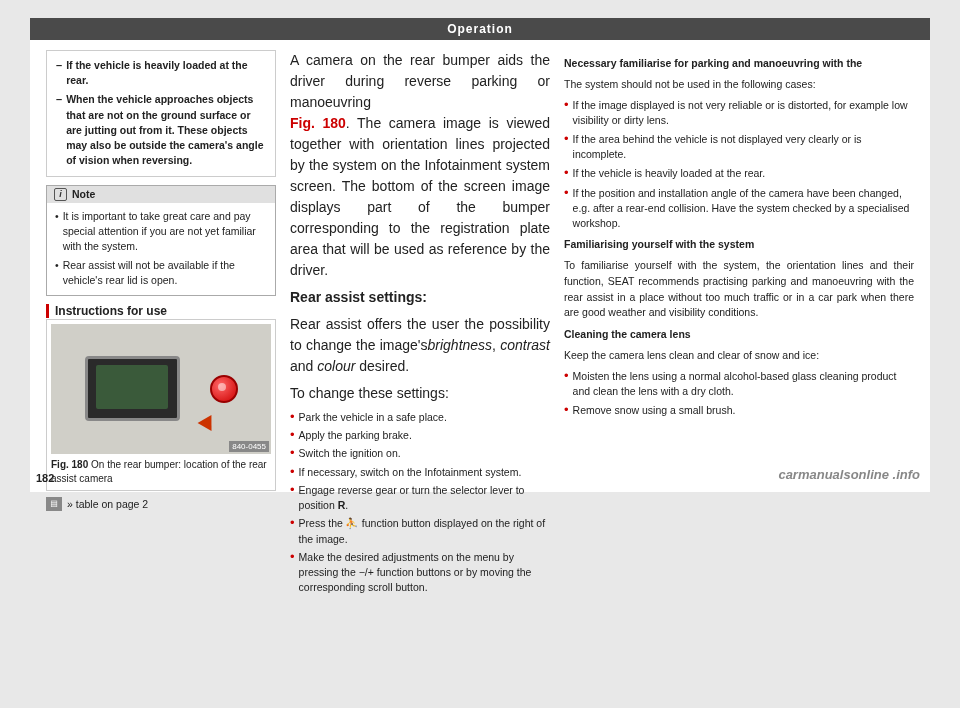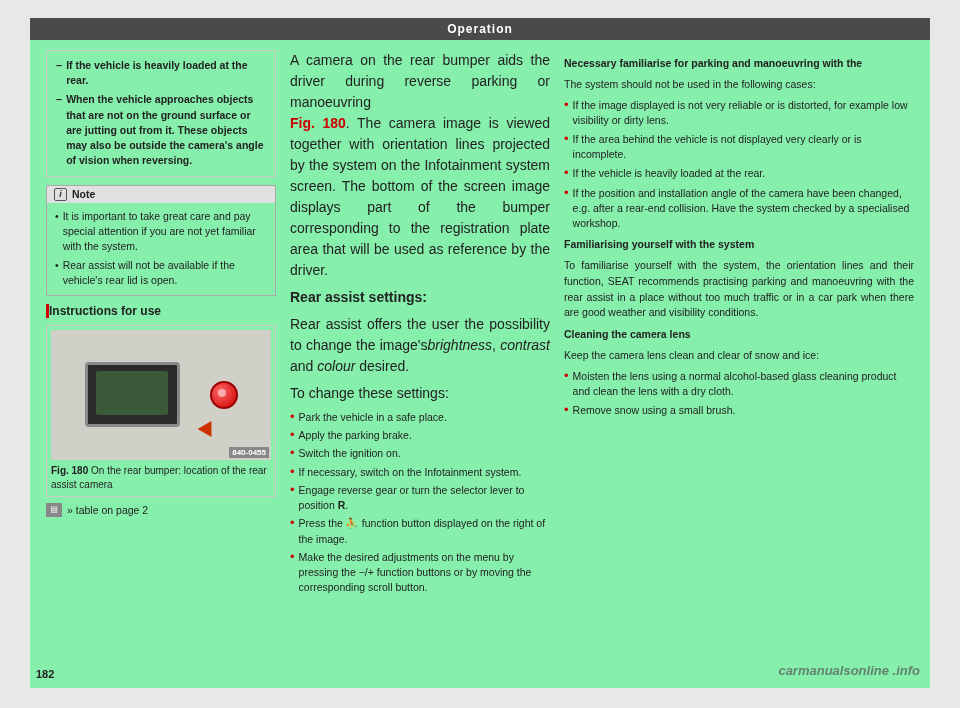--- a/index.html
+++ b/index.html
@@ -7,23 +7,23 @@
       width: 960px;
       height: 708px;
       background: #e8e8e8;
       font-family: Arial, Helvetica, sans-serif;
       font-size: 11px;
       color: #222;
       overflow: hidden;
     }
     .page-container {
       width: 900px;
-      height: 670px;
+      height: 474px;
       margin: 18px auto;
-      background: #86efac;
+      background: #ffffff;
       position: relative;
     }
     .header-bar {
       background: #4a4a4a;
       color: #fff;
       text-align: center;
       padding: 4px 0;
       font-size: 12px;
       font-weight: bold;
       letter-spacing: 1px;
@@ -101,38 +101,37 @@
     }
     .note-item:last-child { margin-bottom: 0; }
     .bullet { flex-shrink: 0; }
     .instructions-section {
       margin-top: 4px;
     }
     .instructions-title {
       font-size: 12px;
       font-weight: bold;
       border-left: 3px solid #cc0000;
-      padding-left: 0;
-      margin-bottom: 7px;
+      padding-left: 6px;
+      margin-bottom: 1px;
     }
     .figure-box {
       border: 1px solid #ccc;
       padding: 4px;
       margin-bottom: 6px;
     }
     .figure-image {
       width: 100%;
       height: 130px;
       background: #d0cfc8;
       position: relative;
       overflow: hidden;
       display: flex;
       align-items: center;
       justify-content: center;
-      font-weight: bold;
     }
     
     .screen-mock {
       width: 95px;
       height: 65px;
       background: #2a2a2a;
       border: 3px solid #888;
       border-radius: 4px;
       position: relative;
       margin-right: 20px;

